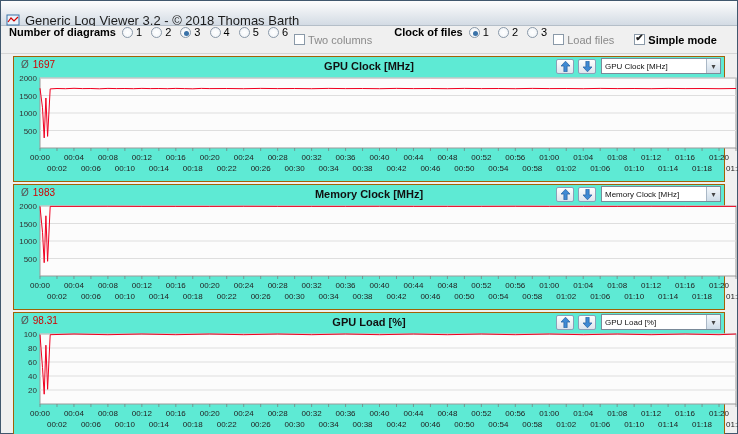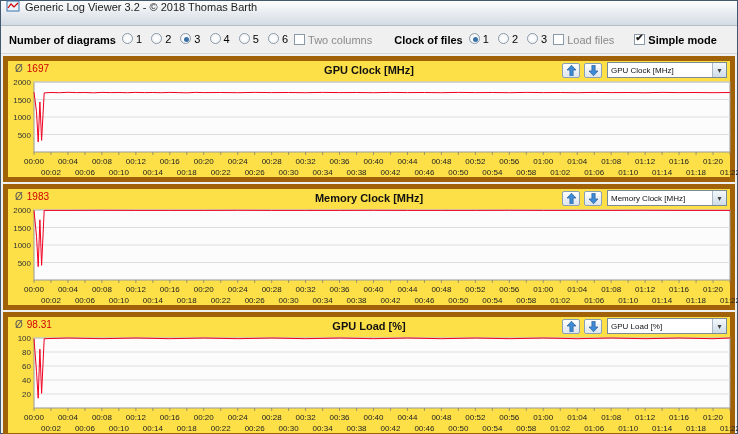--- a/index.html
+++ b/index.html
@@ -1,31 +1,31 @@
 <!DOCTYPE html>
 <html><head>
 <meta charset="utf-8">
 <style>
 *{box-sizing:border-box;margin:0;padding:0}
 html,body{width:738px;height:434px;overflow:hidden}
 body{font-family:"Liberation Sans",sans-serif;background:#d7dde3}
 .window{width:738px;height:434px;border:1px solid #41586e;background:#f0f0f0;display:flex;flex-direction:column}
-.titlebar{height:20px;flex:0 0 20px;background:linear-gradient(#fdfdfd,#d3dbe4);border-bottom:1px solid #b4bec8;display:flex;align-items:flex-end;gap:5px;padding:12px 5px;font-size:11px;color:#1c1c1c}
-.toolbar{height:28px;flex:0 0 28px;display:flex;align-items:center;padding:0 8px;font-size:11px;background:#f0f0f0;border-bottom:1px solid #d6d6d6;white-space:nowrap}
+.titlebar{height:20px;flex:0 0 20px;background:linear-gradient(#fdfdfd,#d3dbe4);border-bottom:1px solid #b4bec8;display:flex;align-items:flex-start;gap:5px;padding:12px 5px;font-size:13px;color:#1c1c1c}
+.toolbar{height:28px;flex:0 0 28px;display:flex;padding:0 8px;font-size:11px;background:#f0f0f0;border-bottom:1px solid #d6d6d6;white-space:nowrap}
 .bold{font-weight:bold}
 .gap{margin-left:12px}
 .opt{display:inline-flex;align-items:center;gap:3px;margin-left:6px;cursor:default}
 .rb{width:11px;height:11px;border:1px solid #8a99a8;border-radius:50%;background:radial-gradient(#ffffff,#eef2f6);display:inline-block;position:relative}
 .rb.on::after{content:"";position:absolute;left:3px;top:3px;width:5px;height:5px;border-radius:50%;background:#3a72a8}
 .cb{width:11px;height:11px;border:1px solid #8a99a8;background:#fff;display:inline-block;position:relative}
 .cb.on::after{content:"✔";position:absolute;left:0px;top:-3px;font-size:10px;color:#222}
 .dim{color:#8a8a8a}
 .btn{border:1px solid #8aa0b8;background:linear-gradient(#fefefe,#dde5ee);border-radius:2px;display:inline-flex;align-items:center;justify-content:center;cursor:default}
 .mini{width:18px;height:15px;margin-left:2px}
-.panel{margin:2px 2px 0;border:5px solid #a16207;background:#fde047;height:126px}
+.panel{margin:2px 12px 0;border:1px solid #a16207;background:#5eead4;height:126px}
 .phead{height:18px;position:relative;display:flex;align-items:center;justify-content:center}
 .avg{position:absolute;left:7px;top:2px;font-size:10px;color:#555}
 .avgval{color:#d00000;margin-left:4px}
 .ptitle{font-weight:bold;font-size:11px;color:#111}
 .pctrl{position:absolute;right:3px;top:1px;display:flex;align-items:center;gap:2px}
 .combo{display:inline-flex;align-items:center;justify-content:space-between;border:1px solid #7a8a99;background:#fff;height:16px;width:120px;font-size:8px;padding-left:3px;margin-left:3px;color:#111}
 .combo-btn{width:14px;height:14px;background:linear-gradient(#f4f8fc,#cfdce8);border-left:1px solid #aab8c6;display:flex;align-items:center;justify-content:center;font-size:8px;color:#444;font-family:"DejaVu Sans",sans-serif}
 svg.chart{display:block;margin:0 auto;overflow:visible;font-family:"Liberation Sans",sans-serif}
 .arr{display:inline-flex;line-height:0}
 </style>

